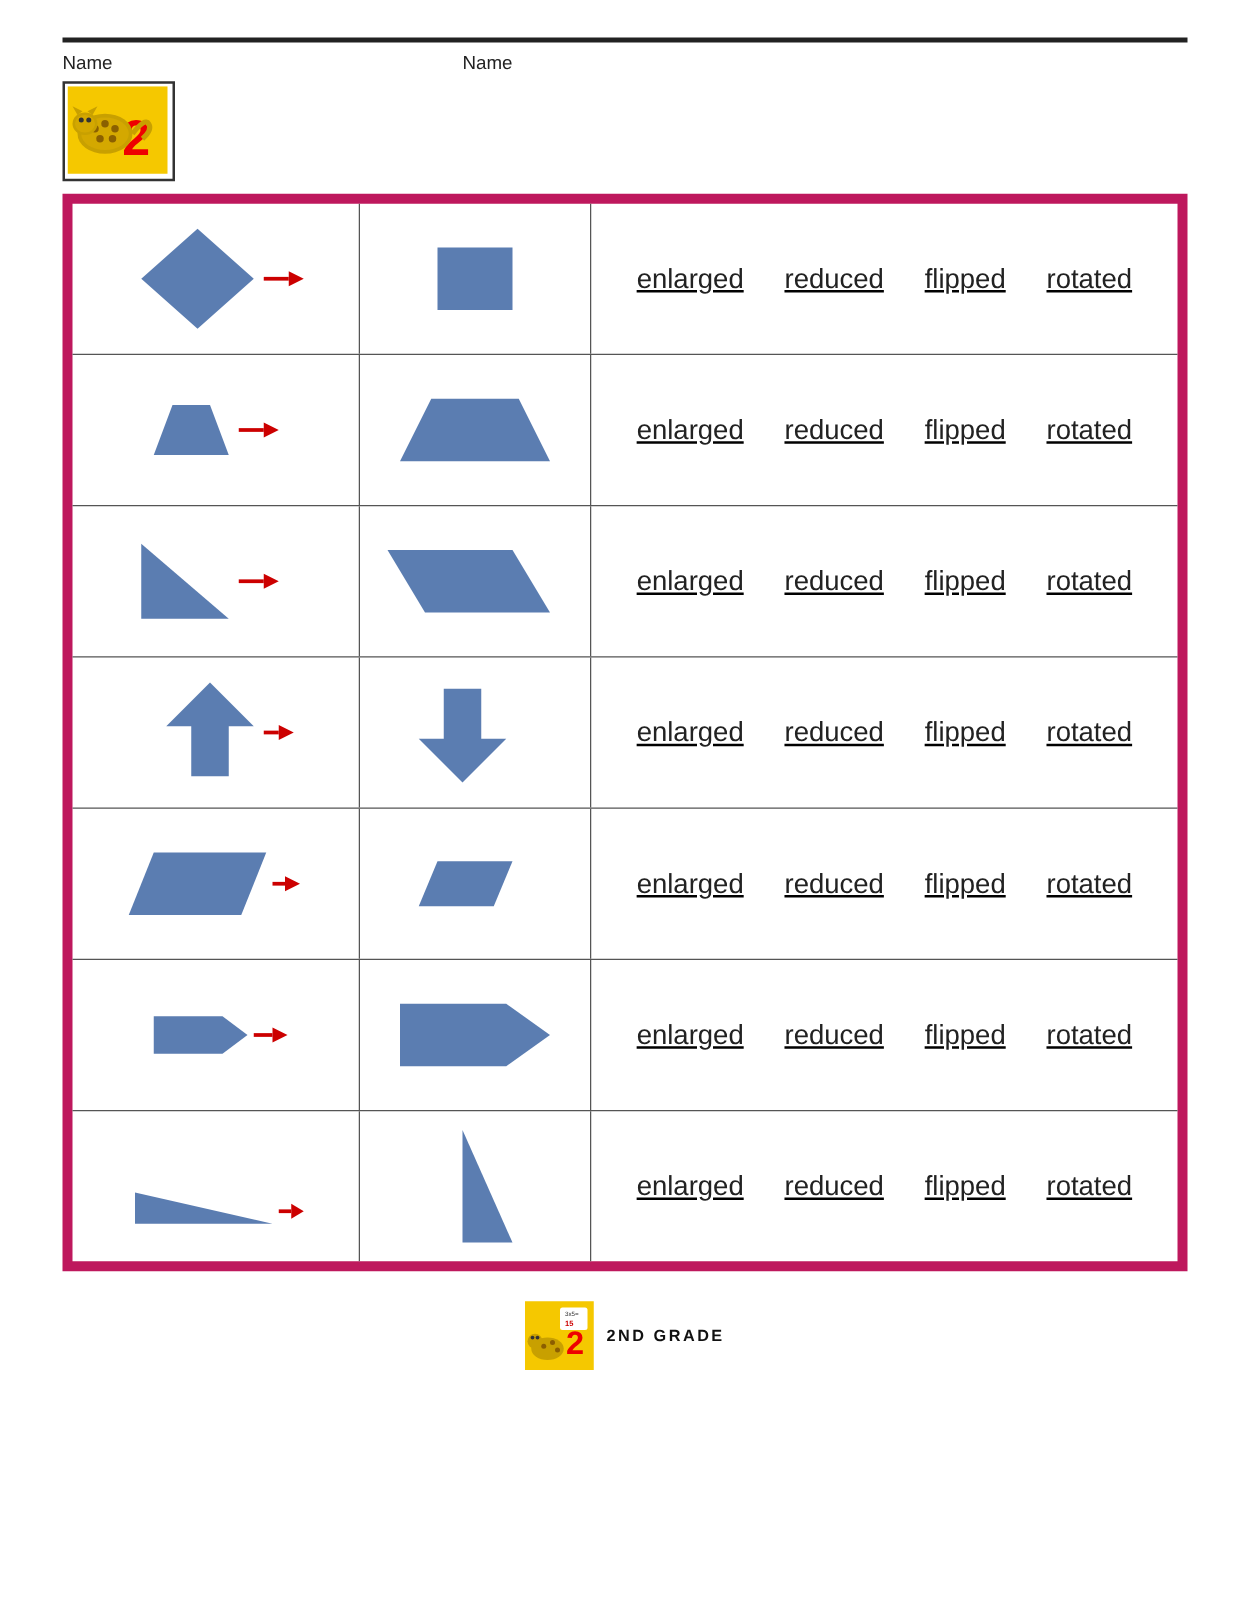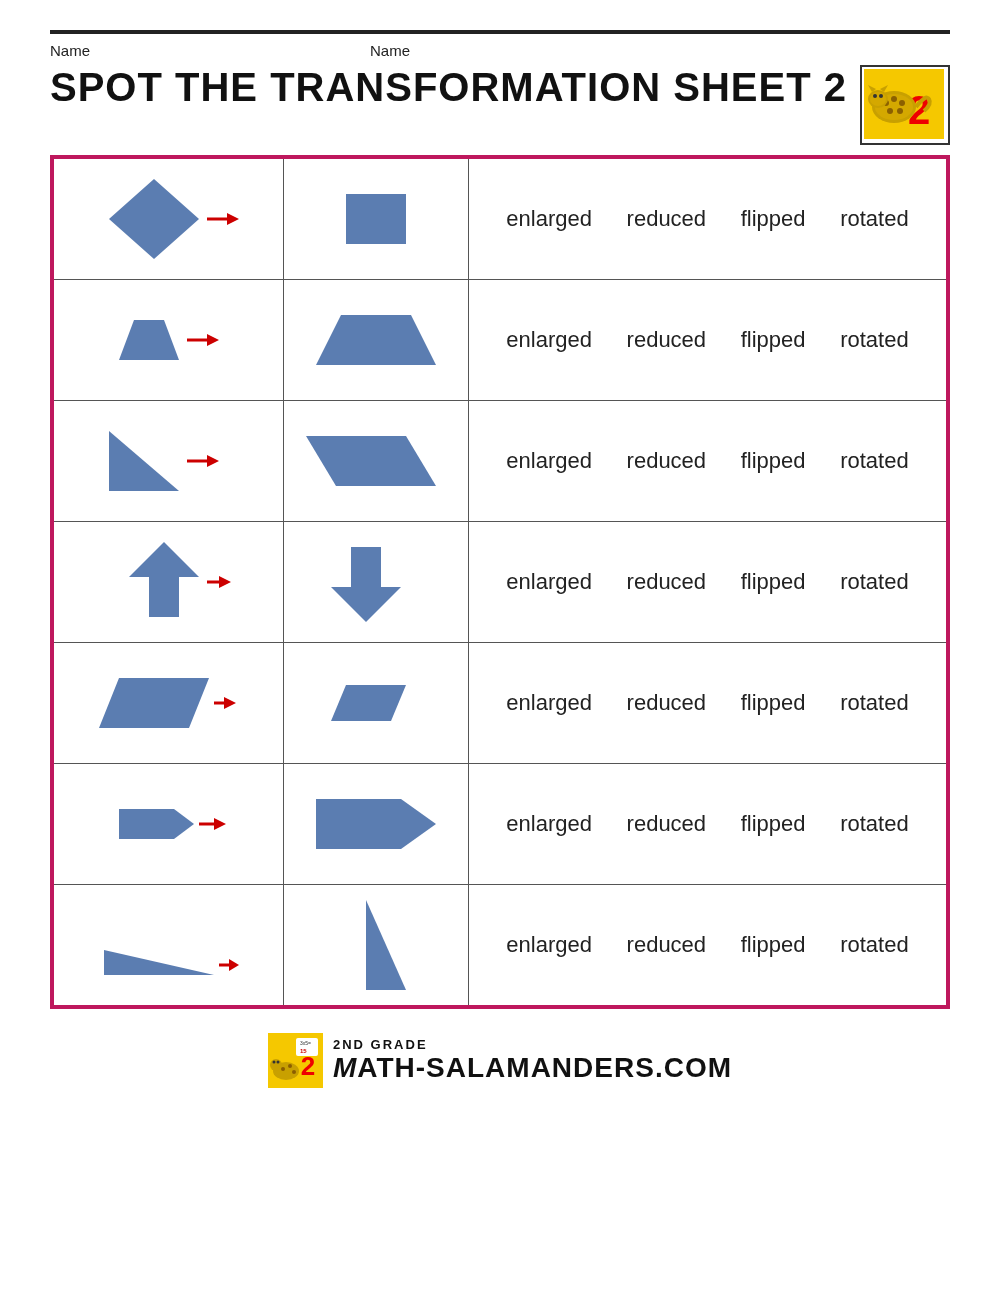--- a/index.html
+++ b/index.html
@@ -60,23 +60,24 @@
     .instructions {
       font-size: 18px;
       color: #111;
       margin-bottom: 10px;
       line-height: 1.5;
     }
     .instructions sup {
       font-size: 12px;
     }
     .table-wrapper {
-      border: 4px solid #be185d;
+      border: 8px solid #be185d;
       width: 100%;
       margin-top: 8px;
+      text-decoration: underline;
     }
     .table-row-item {
       display: flex;
       border-bottom: 1.5px solid #555;
       min-height: 120px;
       align-items: center;
     }
     .table-row-item:last-child {
       border-bottom: none;
     }
@@ -146,21 +147,20 @@
 
 <div class="page">
   <div class="top-border"></div>
 
   <div class="name-date-row">
     <span>Name</span>
     <span>Name</span>
   </div>
 
   <div class="title-row">
-    <div class="main-title">SPOT THE TRANSFORMATION SHEET 2</div>
     <div class="logo-box">
       <div class="logo-inner">
         <svg width="80" height="70" viewBox="0 0 80 70">
 
           <rect x="0" y="0" width="80" height="70" fill="#f5c800"></rect>
 
           <text x="55" y="55" font-size="40" font-weight="bold" fill="#e00" text-anchor="middle">2</text>
 
           <ellipse cx="30" cy="38" rx="22" ry="16" fill="#c8a000"></ellipse>
           <ellipse cx="30" cy="38" rx="19" ry="13" fill="#d4a800"></ellipse>
@@ -375,21 +375,16 @@
         <circle cx="22" cy="33" r="2" fill="#8B5E00"></circle>
         <circle cx="26" cy="39" r="2" fill="#8B5E00"></circle>
 
         <rect x="28" y="5" width="22" height="18" fill="white" rx="2"></rect>
         <text x="32" y="12" font-size="5" fill="#333">3x5=</text>
         <text x="32" y="20" font-size="6" font-weight="bold" fill="#cc0000">15</text>
       </svg>
     </div>
     <div style="display:flex;flex-direction:column;align-items:flex-start;">
       <div class="footer-grade">2ND GRADE</div>
-      <div class="footer-text">
-        <span style="font-size:28px;font-weight:bold;letter-spacing:1px;">
-          <span style="font-style:italic;">M</span>ATH-SALAMANDERS.COM
-        </span>
-      </div>
     </div>
   </div>
 
 </div>
 
 </body></html>

